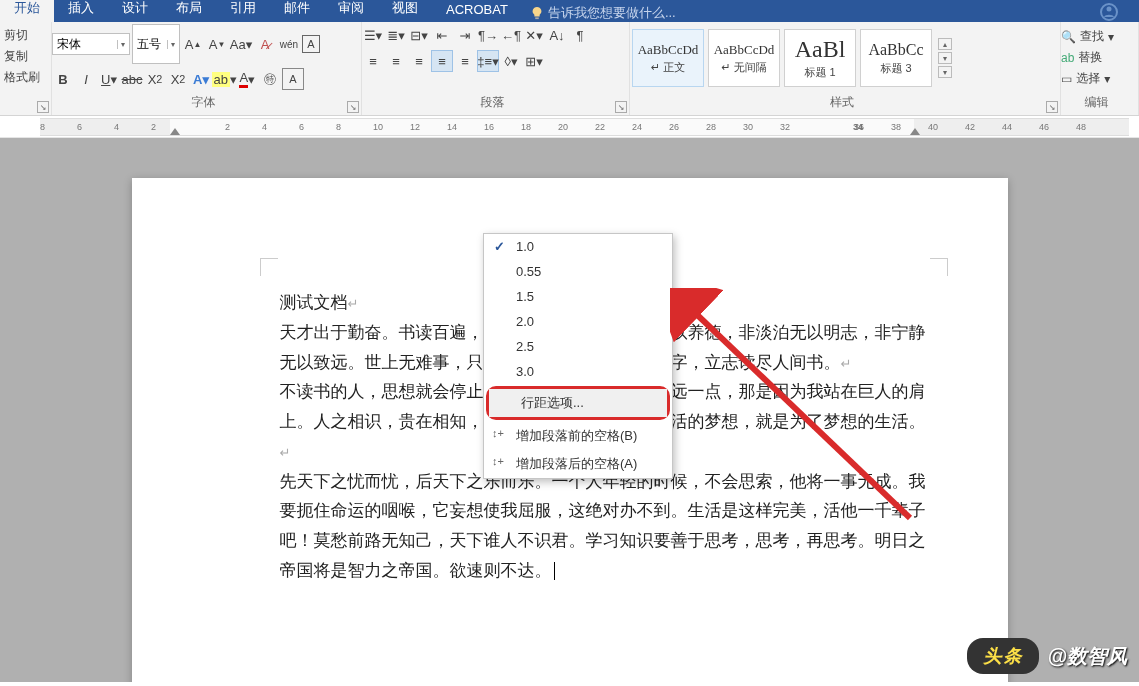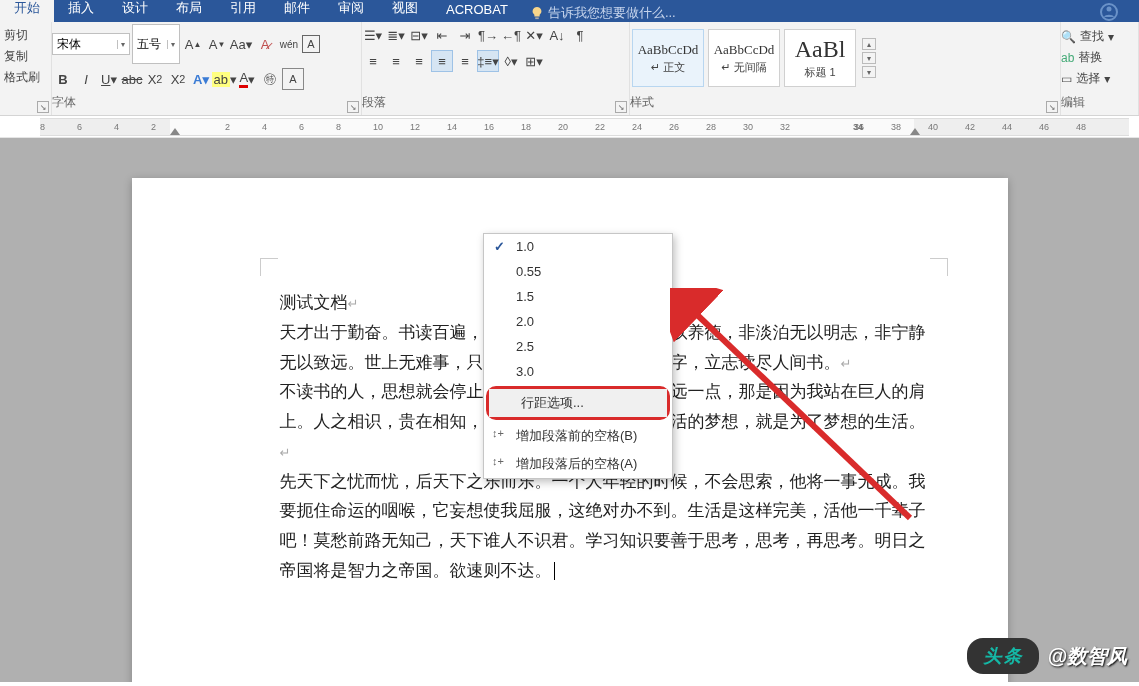--- a/index.html
+++ b/index.html
@@ -7,21 +7,21 @@
 
 .tabbar { background: #2b579a; height: 22px; display: flex; align-items: flex-end; color: #fff; }
 .tab { padding: 5px 14px; font-size: 13px; cursor: pointer; }
 .tab.active { background: #f3f3f3; color: #2b579a; }
 .tell-me { margin-left: 8px; display: flex; align-items: center; color: #c6d4ec; font-size: 13px; gap: 4px; margin-top: 48px; }
 .bulb { width: 14px; height: 14px; }
 .share-area { margin-left: auto; width: 60px; background: #2b579a; display:flex; align-items:center; justify-content:center; }
 
 .ribbon { background: #f3f3f3; border-bottom: 1px solid #d4d4d4; display: flex; height: 94px; }
 .group { border-right: 1px solid #e1e1e1; padding: 2px 6px 0 0; display: flex; flex-direction: column; position: relative; }
-.group-label { text-align: left; font-size: 12px; color: #666; padding: 2px 0 4px; }
+.group-label { text-align: center; font-size: 12px; color: #666; padding: 2px 0 4px; }
 .group-body { flex: 1; display: flex; }
 
 .clip-col { display: flex; flex-direction: column; gap: 2px; font-size: 12px; color: #444; padding: 2px 2px; }
 .clip-item { padding: 1px 2px; white-space: nowrap; }
 
 .font-group .row1 { display: flex; align-items: center; gap: 2px; margin-bottom: 4px; }
 .font-name { border: 1px solid #c0c0c0; background: #fff; width: 78px; height: 22px; padding: 2px 4px; display:flex; align-items:center; justify-content:space-between;}
 .font-size { border: 1px solid #c0c0c0; background: #fff; width: 48px; height: 40px; padding: 2px 4px; display:flex; align-items:center; justify-content:space-between;}
 .dd-caret { font-size: 8px; color: #666; border-left:1px solid #c0c0c0; padding-left:3px; }
 .mini-btn { width: 22px; height: 22px; display: inline-flex; align-items: center; justify-content: center; color: #444; font-size: 13px; }
@@ -60,21 +60,21 @@
 
 .dropdown { position: absolute; left: 483px; top: 95px; width: 190px; background: #fff; border: 1px solid #c6c6c6; box-shadow: 2px 3px 8px rgba(0,0,0,.25); z-index: 50; }
 .dd-item { padding: 5px 10px 5px 32px; font-size: 13px; color: #333; position: relative; }
 .dd-item.checked::before { content: "✓"; position: absolute; left: 10px; color: #2b579a; font-weight:bold; }
 .dd-highlight { border: 3px solid #d92b2b; border-radius: 10px; margin: 2px; }
 .dd-item.icon::before { content: attr(data-ico); position:absolute; left:8px; font-size:11px; color:#666; }
 
 .arrow-annot { position: absolute; z-index: 60; }
 
 .watermark { position: absolute; right: 12px; bottom: 8px; z-index: 80; display:flex; align-items:center; gap:8px; }
-.wm-pill { background:#333; color:#14b8a6; border-radius: 16px; padding:6px 16px; font-size:18px; font-style:italic; font-weight:bold; letter-spacing:2px;}
+.wm-pill { background:#333; color:#fde047; border-radius: 16px; padding:6px 16px; font-size:18px; font-style:italic; font-weight:bold; letter-spacing:2px;}
 .wm-user { color:#fff; font-size:20px; font-style:italic; font-weight:bold; text-shadow:1px 1px 2px #000;}
 </style>
 </head>
 <body>
 
 <div class="tabbar">
   <div class="tab active">开始</div>
   <div class="tab">插入</div>
   <div class="tab">设计</div>
   <div class="tab">布局</div>
@@ -191,20 +191,24 @@
           <div class="style-sample" style="font-size:13px">AaBbCcDd</div>
           <div class="style-name">↵ 正文</div>
         </div>
       <div class="style-box">
           <div class="style-sample" style="font-size:13px">AaBbCcDd</div>
           <div class="style-name">↵ 无间隔</div>
         </div>
       <div class="style-box">
           <div class="style-sample" style="font-size:24px">AaBl</div>
           <div class="style-name">标题 1</div>
+        </div>
+      <div class="style-box">
+          <div class="style-sample" style="font-size:16px">AaBbCc</div>
+          <div class="style-name">标题 3</div>
         </div>
       <div class="style-more">
           <div>▴</div>
           <div>▾</div>
           <div>▾</div>
         </div>
     </div>
     <div class="group-label">样式</div>
     <div class="launcher">↘</div>
   </div>

